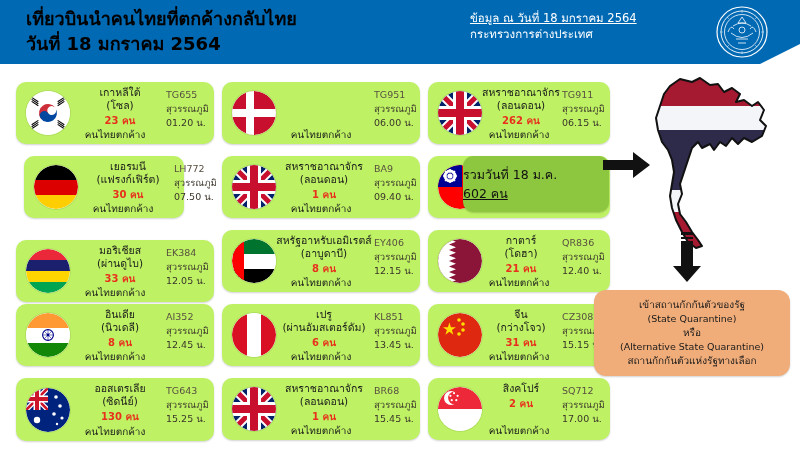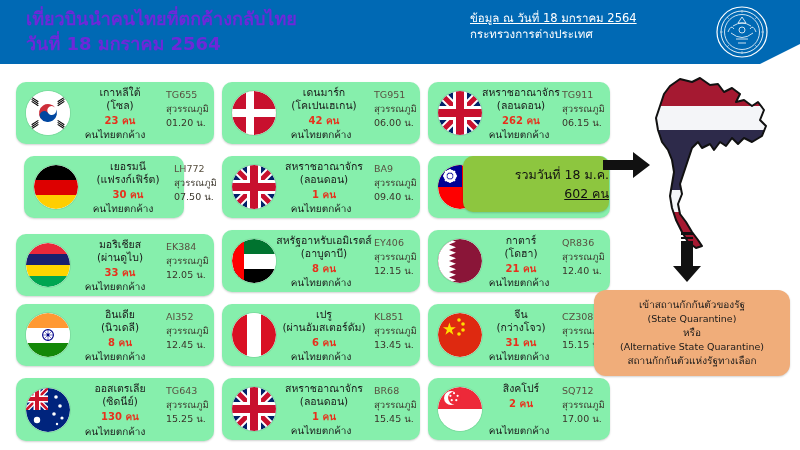--- a/index.html
+++ b/index.html
@@ -9,35 +9,35 @@
     font-family:"DejaVu Sans","Liberation Sans",sans-serif;
   }
   
   .header{position:absolute;left:0;top:0;width:800px;height:64px;}
   .hdr-band{
     position:absolute;left:0;top:0;width:800px;height:64px;
     background:#0069b4;
     clip-path:polygon(0 0,800px 0,800px 44px,760px 64px,0 64px);
   }
   .hdr-title{
-    position:absolute;left:26px;top:6px;color:#6d28d9;
+    position:absolute;left:26px;top:6px;color:#000000;
     font-size:18px;line-height:25px;font-weight:600;white-space:nowrap;
   }
   .hdr-right{
     position:absolute;left:470px;top:10px;width:240px;text-align:left;color:#ffffff;
   }
   .hdr-date{font-size:11.5px;text-decoration:underline;line-height:16px;white-space:nowrap;}
   .hdr-min{font-size:11.5px;line-height:16px;white-space:nowrap;}
   .seal{
     position:absolute;left:716px;top:6px;width:52px;height:52px;border-radius:50%;
   }
   
   .cards{position:absolute;left:0;top:0;width:620px;height:450px;}
   .card{
-    position:absolute;background:#86efac;border-radius:10px;
+    position:absolute;background:#bef264;border-radius:10px;
     box-shadow:0 1px 2px rgba(0,0,0,.18);
   }
   .flag{
     position:absolute;left:10px;top:50%;transform:translateY(-50%);
     width:44px;height:44px;border-radius:50%;overflow:hidden;background:#fff;
     box-shadow:0 0 0 1px rgba(0,0,0,.08);
   }
   .c-mid{position:absolute;left:56px;top:4px;width:96px;text-align:center;}
   .c-country{font-size:10.5px;color:#1a1a1a;line-height:13px;white-space:nowrap;}
   .c-city{font-size:10.5px;color:#1a1a1a;line-height:13px;white-space:nowrap;}
@@ -51,21 +51,21 @@
   
   .card.col3 .c-mid{left:50px;width:86px;}
   .card.col3 .c-right{left:134px;width:44px;}
   .card.col3 .c-stuck{left:26px;width:130px;}
   .card.col2 .c-mid{left:52px;width:100px;}
   .card.col2 .c-right{left:152px;}
   
   .summary{
     position:absolute;left:463px;top:156px;width:146px;height:56px;
     background:#8dc63f;border-radius:10px;box-shadow:0 1px 2px rgba(0,0,0,.18);
-    display:flex;flex-direction:column;align-items:flex-end;justify-content:center;
+    display:flex;flex-direction:column;align-items:flex-start;justify-content:center;
   }
   .sum-l1{font-size:12.5px;color:#111;line-height:19px;white-space:nowrap;}
   .sum-l2{font-size:12.5px;color:#111;line-height:19px;text-decoration:underline;white-space:nowrap;}
   
   .arrow-right{position:absolute;left:603px;top:150px;width:48px;height:30px;}
   .map{position:absolute;left:640px;top:72px;width:150px;height:180px;}
   .arrow-down{position:absolute;left:672px;top:232px;width:30px;height:52px;}
   .quarantine{
     position:absolute;left:594px;top:290px;width:196px;height:86px;
     background:#f0ad7a;border-radius:12px;box-shadow:0 1px 2px rgba(0,0,0,.18);
@@ -144,25 +144,20 @@
         <div class="c-time">01.20 น.</div>
       </div>
       <div class="c-stuck">คนไทยตกค้าง</div>
     </div>
     <div class="card col2" style="left: 222px; top: 82px; width: 198px; height: 62px;">
       <div class="flag"><svg viewBox="0 0 44 44">
           <circle cx="22" cy="22" r="22" fill="#C8102E"></circle>
      <rect x="0" y="18" width="44" height="8" fill="#fff"></rect>
      <rect x="14" y="0" width="8" height="44" fill="#fff"></rect>
         </svg></div>
-      <div class="c-mid">
-        <div class="c-country">เดนมาร์ก</div>
-        <div class="c-city">(โคเปนเฮเกน)</div>
-        <div class="c-count">42 คน</div>
-      </div>
       <div class="c-right">
         <div class="c-flight">TG951</div>
         <div class="c-airport">สุวรรณภูมิ</div>
         <div class="c-time">06.00 น.</div>
       </div>
       <div class="c-stuck">คนไทยตกค้าง</div>
     </div>
     <div class="card col3" style="left: 428px; top: 82px; width: 182px; height: 62px;">
       <div class="flag"><svg viewBox="0 0 44 44">
           <defs>
@@ -271,21 +266,21 @@
         <div class="c-city">(ไทเป)</div>
         <div class="c-count">1 คน</div>
       </div>
       <div class="c-right">
         <div class="c-flight">BR211</div>
         <div class="c-airport">สุวรรณภูมิ</div>
         <div class="c-time">10.40 น.</div>
       </div>
       <div class="c-stuck">คนไทยตกค้าง</div>
     </div>
-    <div class="card col1" style="left: 16px; top: 234px; width: 198px; height: 62px;">
+    <div class="card col1" style="left: 16px; top: 240px; width: 198px; height: 62px;">
       <div class="flag"><svg viewBox="0 0 44 44">
           <defs>
             <clipPath id="muc">
               <circle cx="22" cy="22" r="22"></circle>
             </clipPath>
           </defs>
      <g clip-path="url(#muc)">
        <rect width="44" height="11" y="0" fill="#EA2839"></rect>
        <rect width="44" height="11" y="11" fill="#1A206D"></rect>
        <rect width="44" height="11" y="22" fill="#FFD500"></rect>

